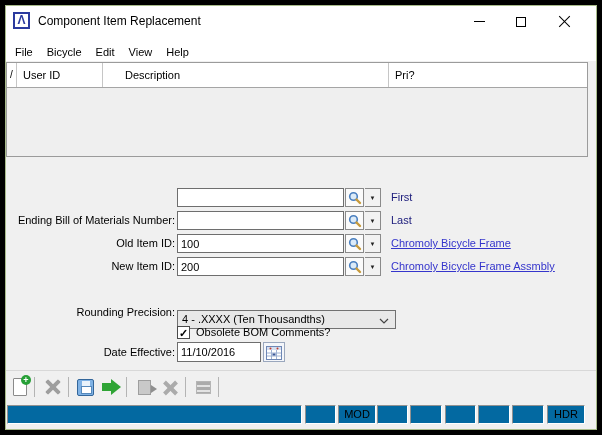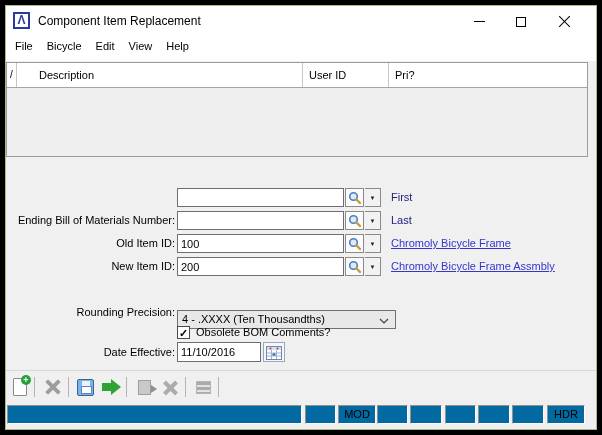--- a/index.html
+++ b/index.html
@@ -15,21 +15,21 @@
   .window-title{position:absolute;left:32px;top:0;height:31px;line-height:31px;font-size:12px;color:#000;}
   .winbtn{position:absolute;top:0;width:32px;height:31px;display:flex;align-items:center;justify-content:center;}
   .min-glyph{width:11px;height:0;border-top:1px solid #000;}
   .max-glyph{width:10px;height:10px;border:1px solid #000;background:#fff;}
   .close-glyph{position:relative;width:13px;height:13px;}
   .close-glyph::before,.close-glyph::after{content:"";position:absolute;left:-1px;top:6px;width:15px;height:1px;background:#000;}
   .close-glyph::before{transform:rotate(45deg);}
   .close-glyph::after{transform:rotate(-45deg);}
 
   
-  .menubar{position:absolute;left:0;top:31px;width:590px;height:24px;background:#FFFFFF;display:flex;align-items:flex-start;padding-left:9px;}
+  .menubar{position:absolute;left:0;top:31px;width:590px;height:24px;background:#FFFFFF;display:flex;align-items:flex-end;padding-left:9px;}
   .menu-item{font-size:11px;color:#000;padding:3px 7px;cursor:default;}
   .menu-item:first-child{padding-left:0;}
 
   
   .grid{position:absolute;left:0;top:56px;width:582px;height:95px;border:1px solid #9B9B9B;background:#EFEFEF;}
   .grid-header{position:absolute;left:0;top:0;width:580px;height:25px;background:#FFFFFF;border-bottom:1px solid #A5A5A5;display:flex;}
   .gh-cell{height:24px;line-height:24px;font-size:11px;color:#000;border-right:1px solid #C6C6C6;padding-left:6px;overflow:hidden;white-space:nowrap;}
   .gh-c0{width:10px;padding-left:3px;font-size:10px;}
   .gh-c1{width:162px;}
   .gh-c2{width:286px;padding-left:22px;}
@@ -119,22 +119,22 @@
     <span class="menu-item">File</span>
     <span class="menu-item">Bicycle</span>
     <span class="menu-item">Edit</span>
     <span class="menu-item">View</span>
     <span class="menu-item">Help</span>
   </div>
 
   <div class="grid">
     <div class="grid-header">
       <div class="gh-cell gh-c0">/</div>
+      <div class="gh-cell gh-c3">User ID</div>
       <div class="gh-cell gh-c2">Description</div>
-      <div class="gh-cell gh-c3">User ID</div>
       <div class="gh-cell gh-c4">Pri?</div>
     </div>
     <div class="grid-body"></div>
   </div>
 
   <div class="frow" style="left:0;top:182px;width:590px;">
     <input class="ftext" style="left: 171px; width: 167px;" value="">
     <span class="lookup-btn" style="left:339px;">
       <svg width="14" height="14">
             <circle cx="5.5" cy="5.5" r="3.8" fill="#DCEBF8" stroke="#4A7FBF" stroke-width="1.6"></circle>

